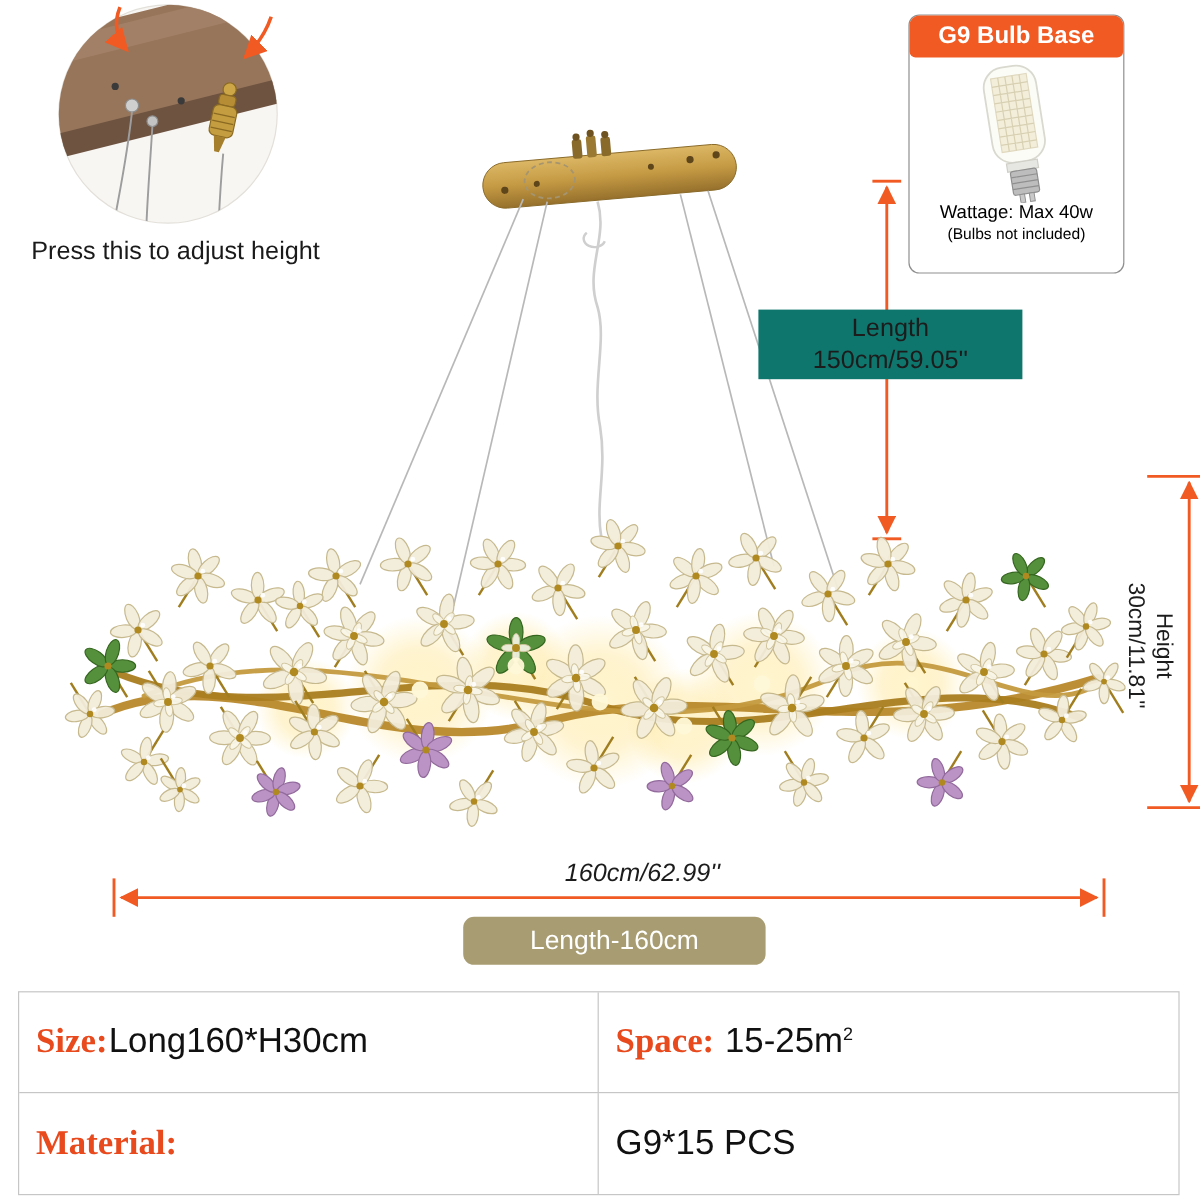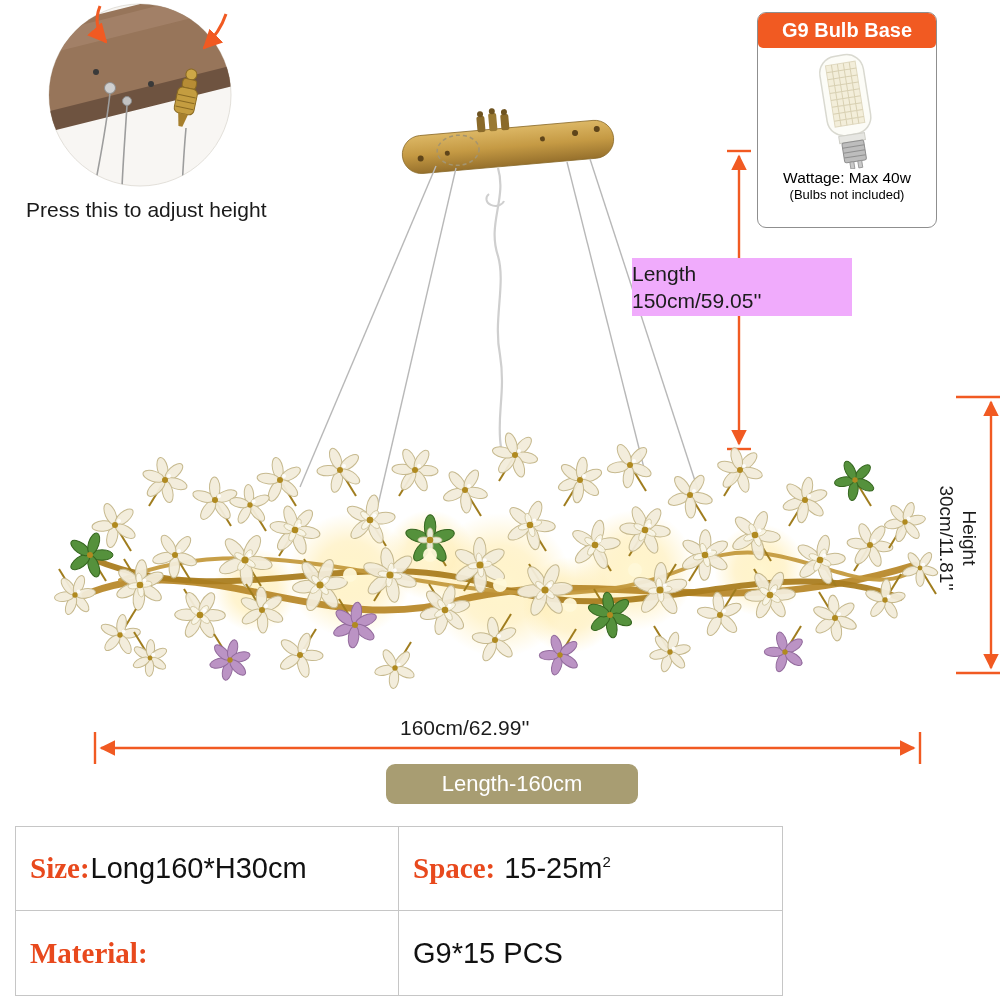--- a/index.html
+++ b/index.html
@@ -13,30 +13,30 @@
   .press-caption{left:26px;top:198px;width:330px;font-size:21px;color:#1a1a1a;}
 
   .g9-box{left:757px;top:12px;width:180px;height:216px;border:1px solid #8f8f8f;
     border-radius:9px;background:#fff;box-sizing:border-box;text-align:center;}
   .g9-header{background:#f15a22;color:#fff;font-weight:bold;font-size:20px;line-height:35px;
     border-radius:8px 8px 5px 5px;}
   .g9-bulb{display:block;margin:3px auto 0 auto;}
   .g9-watt{font-size:15.5px;color:#000;}
   .g9-note{font-size:13px;color:#000;}
 
-  .dim-label-cable{left:632px;top:258px;width:220px;font-size:21px;
-    line-height:27px;background:#f0abfc;padding:2px 0;}
+  .dim-label-cable{left:632px;top:258px;width:220px;text-align:center;font-size:21px;
+    line-height:27px;background:#0f766e;padding:2px 0;}
   .dim-label-height{left:858px;top:515px;width:200px;height:46px;text-align:center;
     font-size:19px;line-height:23px;transform:rotate(90deg);}
-  .dim-label-width{left:400px;top:716px;width:200px;text-align:left;font-size:21px;}
+  .dim-label-width{left:400px;top:716px;width:200px;text-align:right;font-size:21px;font-style:italic;}
 
   .badge{left:386px;top:764px;width:252px;height:40px;background:#a89d72;border-radius:9px;
     color:#fff;font-size:22px;line-height:40px;text-align:center;}
 
-  .spec-table{left:15px;top:826px;width:768px;height:170px;border:1px solid #c6c6c6;
+  .spec-table{left:15px;top:826px;width:968px;height:170px;border:1px solid #c6c6c6;
     box-sizing:border-box;display:grid;grid-template-columns:1fr 1fr;grid-template-rows:1fr 1fr;
     background:#fff;}
   .spec-cell{display:flex;align-items:center;padding-left:14px;box-sizing:border-box;font-size:29px;}
   .bordr{border-right:1px solid #c6c6c6;}
   .bordb{border-bottom:1px solid #c6c6c6;}
   .spec-label{font-family:"Liberation Serif",serif;font-weight:bold;color:#e8491d;margin-right:9px;}
   .spec-label.tight{margin-right:1px;}
   .spec-value{color:#111;}
   .spec-value sup{font-size:15px;}
 </style>

